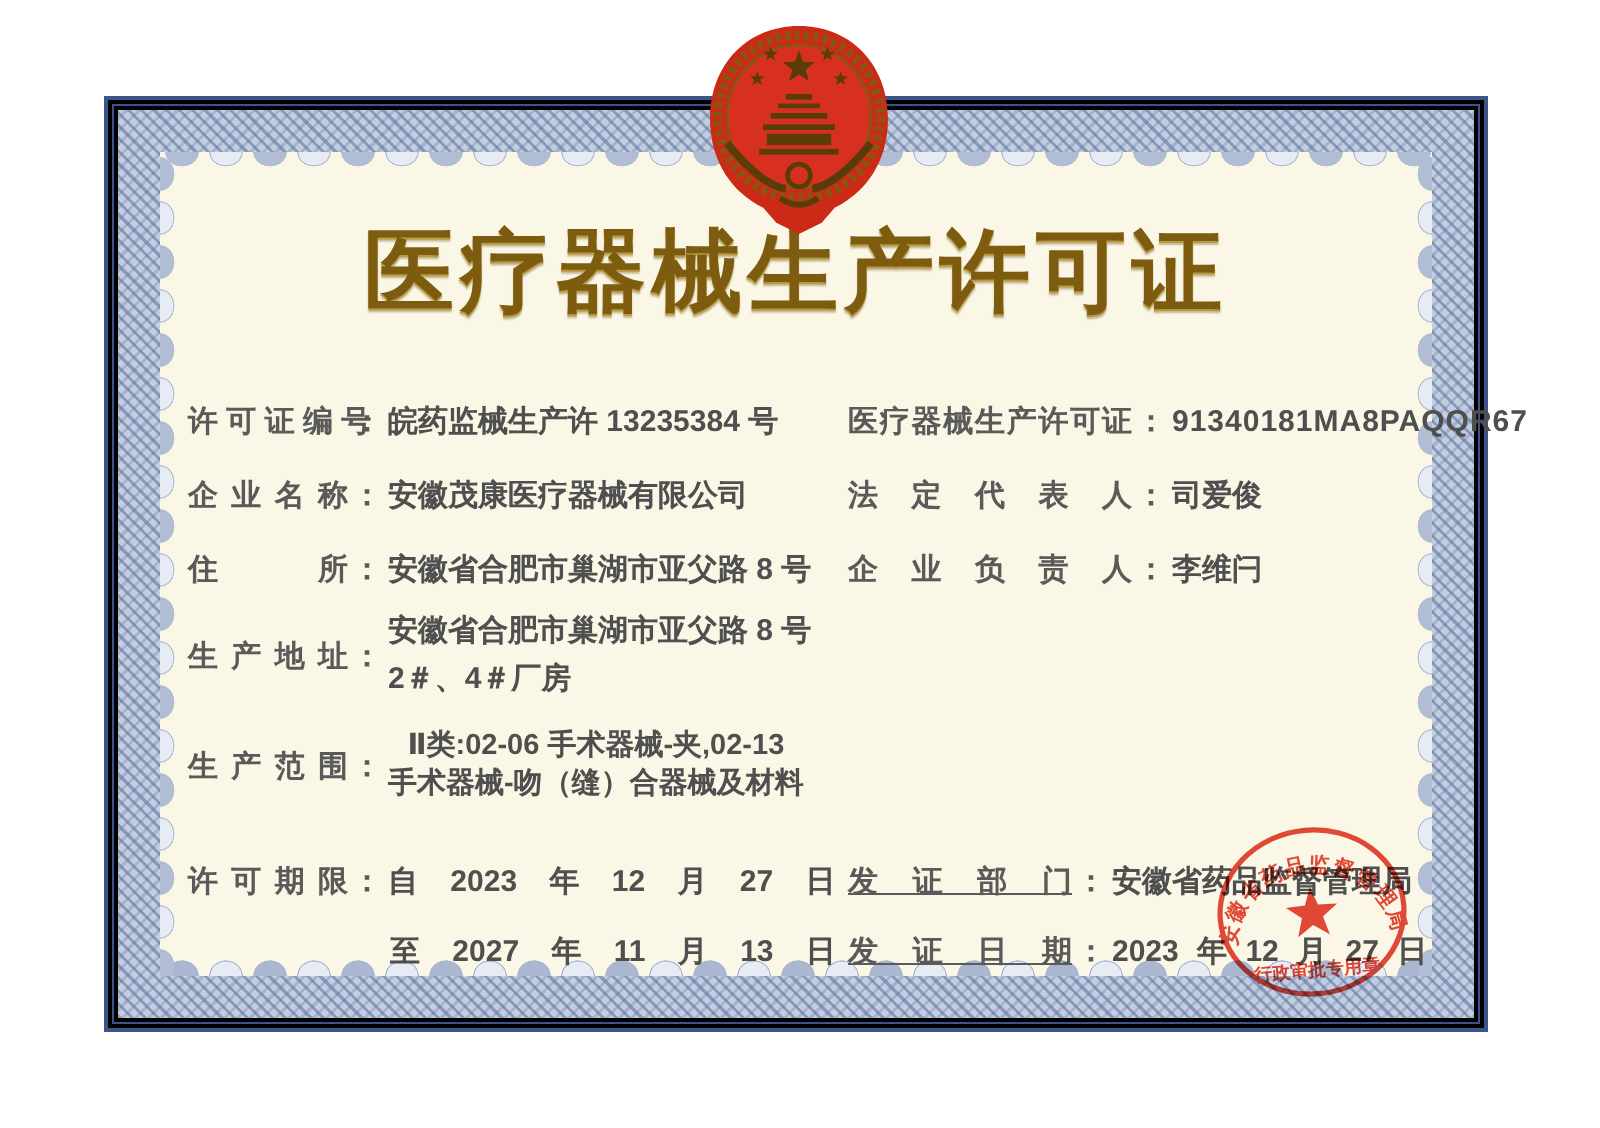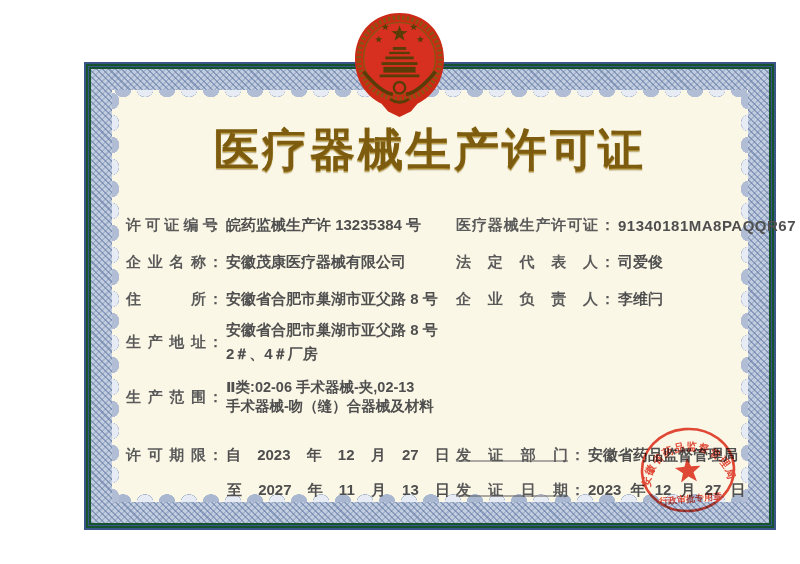--- a/index.html
+++ b/index.html
@@ -2,22 +2,22 @@
 <html><head>
 <meta charset="utf-8">
 <style>
   html,body{margin:0;padding:0;}
   .page{
     position:relative; width:800px; height:564px; background:#ffffff;
     font-family:"Liberation Sans","DejaVu Sans",sans-serif; overflow:hidden;
   }
   
   .cert{
-    position:absolute; left:52px; top:62px; width:688px; height:464px;
-    border:2px solid #3a5689; background:#14532d;margin-left:32px;
+    position:absolute; left:52px; top:48px; width:688px; height:464px;
+    border:2px solid #3a5689; background:#000000;
   }
   .cert .innerline{
     position:absolute; inset:2px; border:1px solid #3a5689; pointer-events:none;
   }
   .band{
     position:absolute; inset:5px;
     background-image:
       repeating-linear-gradient(45deg, rgba(90,115,160,.55) 0 1.5px, rgba(0,0,0,0) 1.5px 4.5px),
       repeating-linear-gradient(-45deg, rgba(120,140,175,.40) 0 1.5px, rgba(0,0,0,0) 1.5px 4.5px),
       linear-gradient(#c3cde0,#c3cde0);
@@ -65,21 +65,21 @@
     display:inline-block; font-weight:bold; color:#5a5a5a; font-size:15px;
     text-align:justify; text-align-last:justify;
   }
   .w78{width:80px;}
   .w142{width:142px;}
   .w112{width:112px;text-decoration:underline;}
   .colon{font-weight:bold; color:#5a5a5a; font-size:15px; padding:0 3px 0 2px;}
   .val{font-weight:bold; color:#4f4f4f; font-size:15px; white-space:pre;}
   .val.code{letter-spacing:.5px;}
   .val2{font-weight:bold; color:#4f4f4f; font-size:15px; line-height:24px; white-space:pre;}
-  .val2.tight{line-height:19px; font-size:14.5px;}
+  .val2.tight{line-height:19px; font-size:14.5px;text-align:center;}
   .datespread{word-spacing:12px;}
   .datesmall{word-spacing:5px;}
   .spacer{display:inline-block; width:101px;}
 
   
   .emblem{position:absolute; left:351px; top:12px; width:97px; height:106px; z-index:6;}
   .seal{
     position:absolute; left:526px; top:334px; width:100px; height:92px; z-index:7;
     transform:rotate(-5deg); mix-blend-mode:multiply; opacity:.92;
   }

